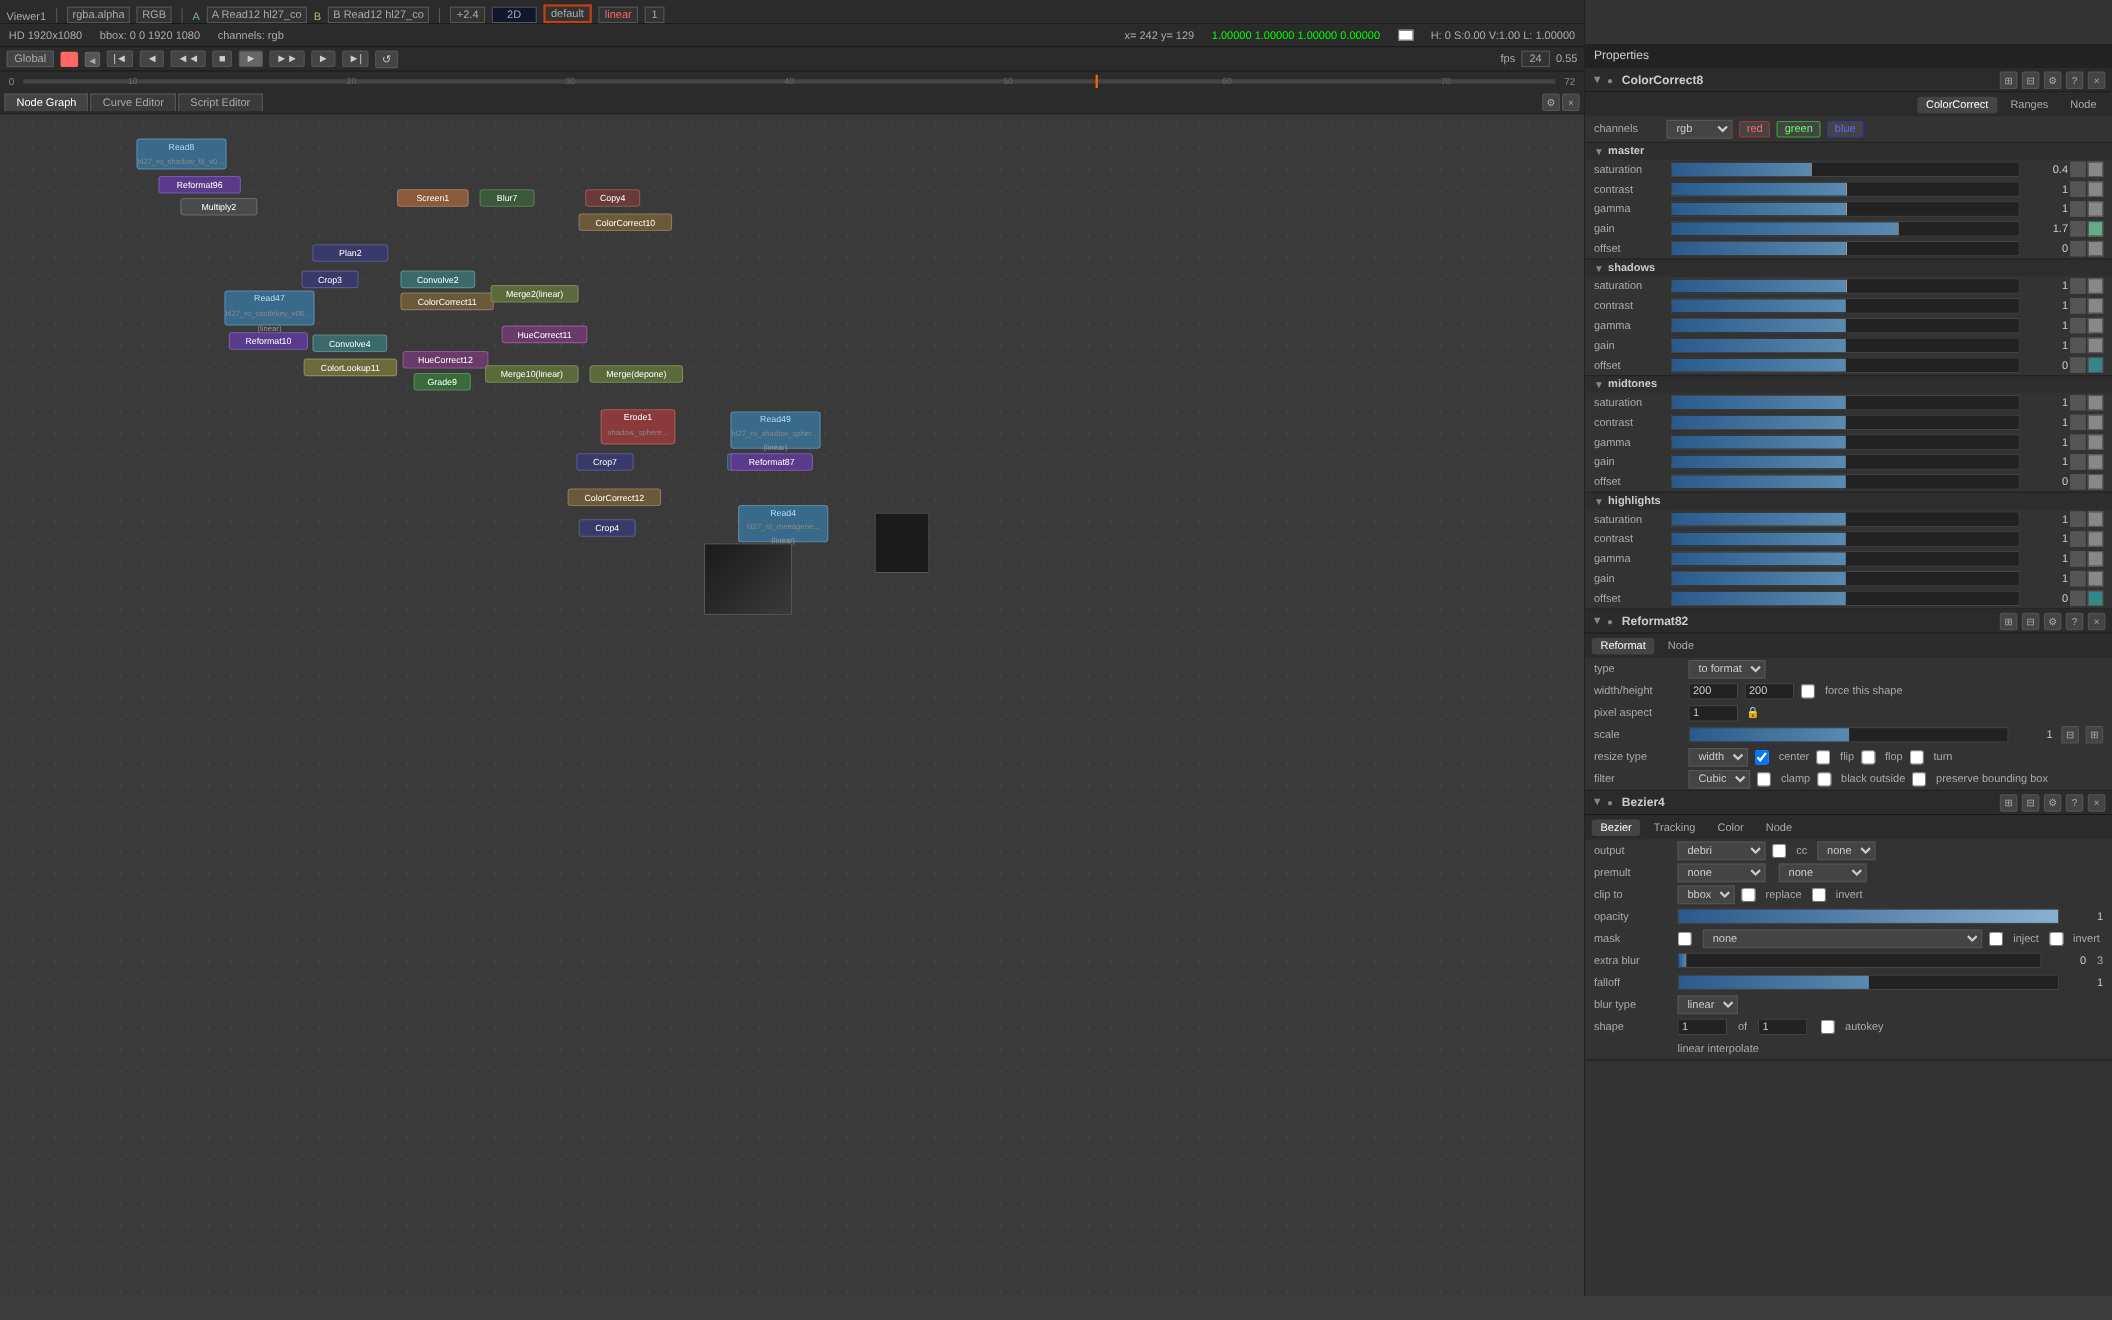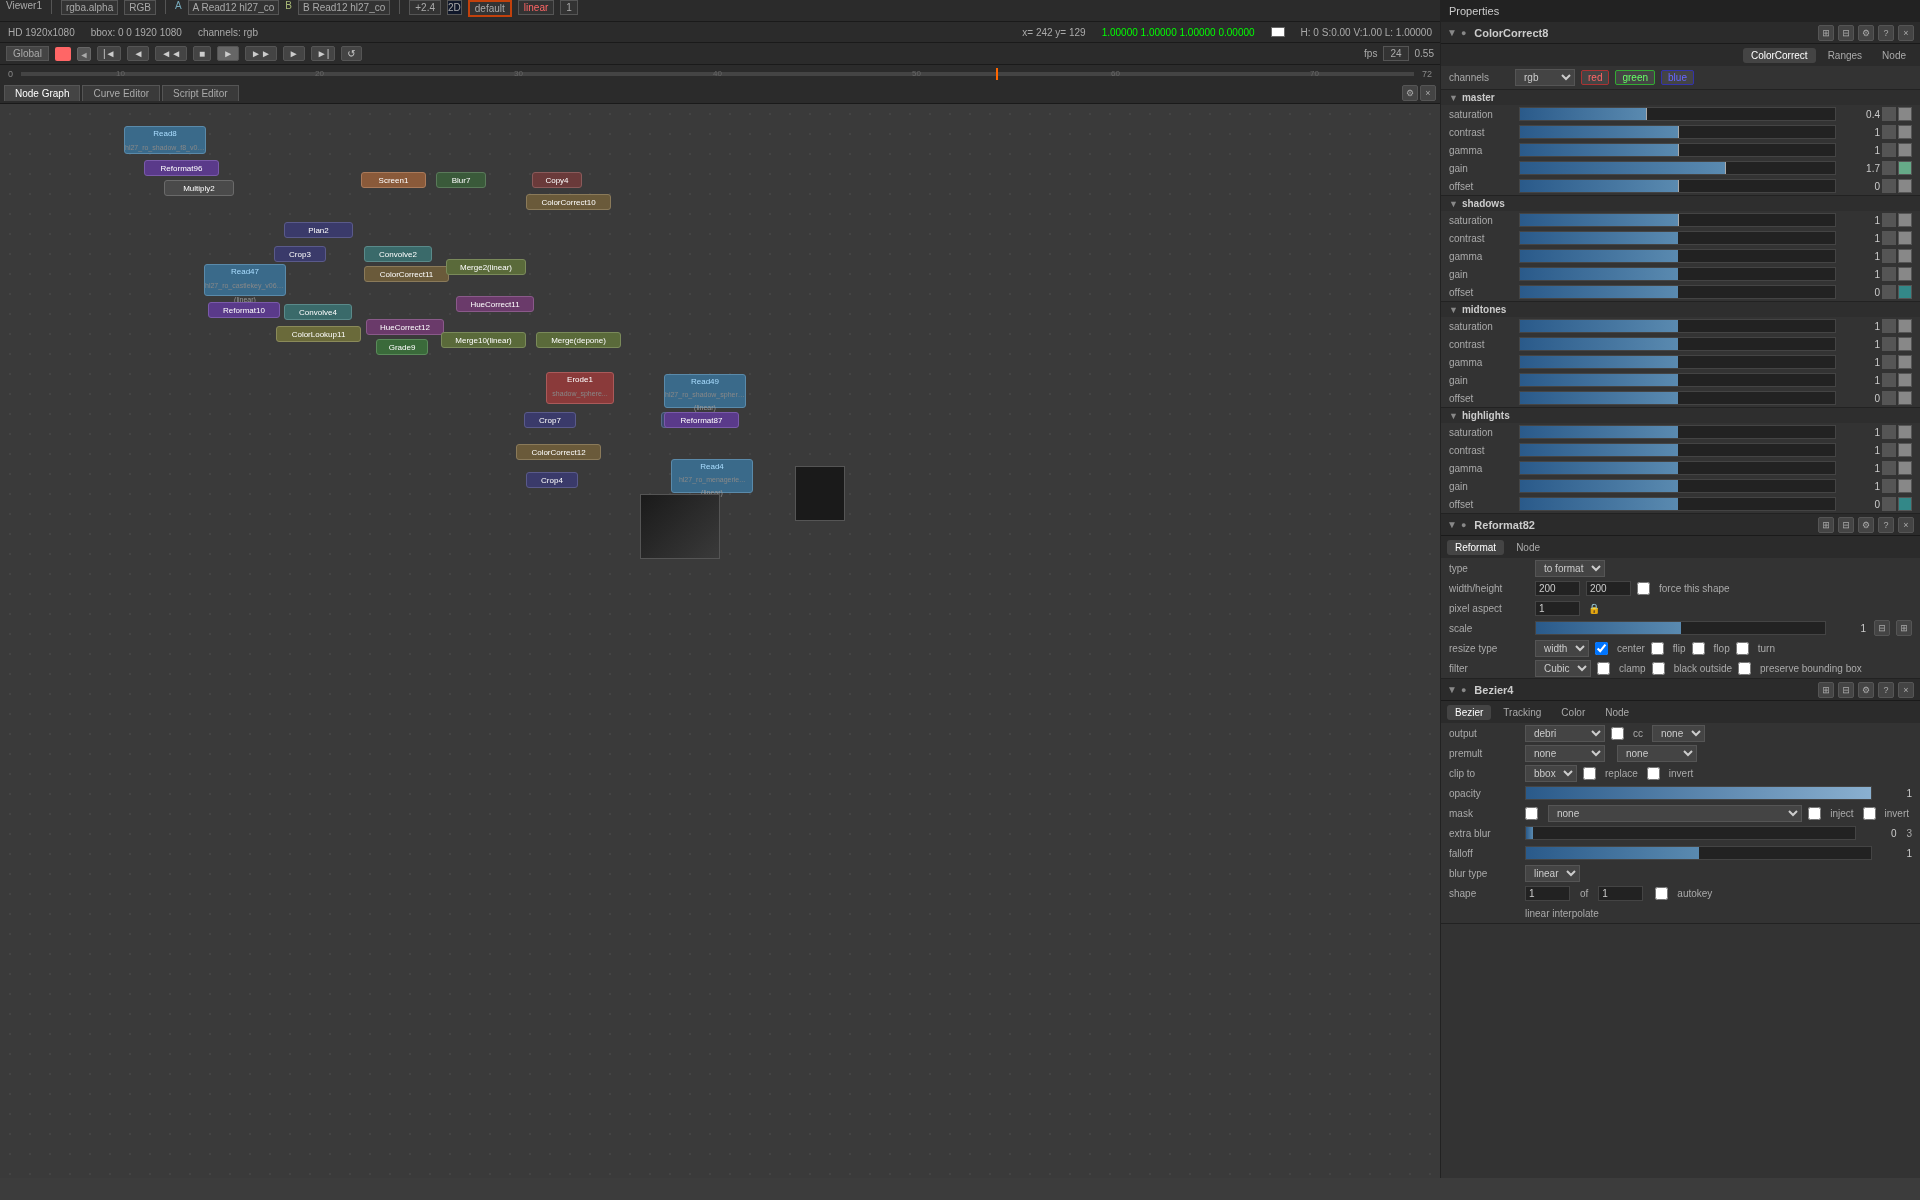--- a/index.html
+++ b/index.html
@@ -3,21 +3,21 @@
   <meta charset="utf-8">
   <style>
     * { margin: 0; padding: 0; box-sizing: border-box; }
     body { background: #3c3c3c; color: #ccc; font-family: 'Arial', sans-serif; font-size: 11px; overflow: hidden; width: 1920px; height: 1200px; }
 
     
     .main-layout { display: flex; height: calc(1200px - 22px); }
     .left-panel { flex: 1; display: flex; flex-direction: column; min-width: 0; }
 
     
-    .viewer-toolbar { background: #2b2b2b; height: 22px; display: flex; align-items: flex-start; padding: 0 6px; gap: 6px; border-bottom: 1px solid #1a1a1a; flex-shrink: 0; }
+    .viewer-toolbar { background: #2b2b2b; height: 22px; display: flex; align-items: flex-end; padding: 0 6px; gap: 6px; border-bottom: 1px solid #1a1a1a; flex-shrink: 0; }
     .viewer-toolbar span { color: #aaa; font-size: 10px; }
     .viewer-toolbar .sep { width: 1px; height: 14px; background: #555; margin: 0 3px; }
     .btn-small { background: #444; border: 1px solid #555; color: #ccc; font-size: 10px; padding: 1px 5px; cursor: pointer; border-radius: 2px; }
     .btn-small.active { background: #666; }
 
     
     .viewer-area { position: relative; background: #1a1a1a; flex: 1; overflow: hidden; min-height: 0; }
     .viewer-image { width: 100%; height: 100%; background: linear-gradient(135deg, #1a1a1a 0%, #2a2a2a 50%, #111 100%); position: relative; overflow: hidden; }
     .viewer-overlay { position: absolute; top: 8px; right: 8px; color: #888; font-size: 10px; }
     .viewer-status { background: #2b2b2b; height: 20px; display: flex; align-items: center; padding: 0 8px; font-size: 10px; color: #aaa; flex-shrink: 0; gap: 16px; }
@@ -112,21 +112,21 @@
     .node-el.colorlookup { background: #6a6a3a; border-color: #8a8a5a; color: #fff; }
 
     
     .halo-scene { width: 100%; height: 100%; background: 
       radial-gradient(ellipse at 30% 40%, rgba(100,120,150,0.6) 0%, transparent 50%),
       radial-gradient(ellipse at 70% 80%, rgba(180,190,200,0.8) 0%, transparent 40%),
       linear-gradient(to bottom, #0a0a0f 0%, #1a2030 20%, #c8c8c0 45%, #d4d0c8 60%, #e8e0d0 80%, #ddd8c8 100%);
       position: relative; overflow: hidden; }
     .curve-overlay { position: absolute; top: 0; right: 0; bottom: 0; width: 45%; background: rgba(0,0,0,0.7); }
 
-    .properties-title-bar { background: #222; height: 22px; display: flex; align-items: center; padding: 0 8px; }
+    .properties-title-bar { background: #222; height: 22px; display: flex; align-items: center; padding: 0 8px; margin-top: 40px; }
     .properties-title-bar span { font-size: 11px; color: #ccc; }
   </style>
 </head>
 <body>
 
 <div class="main-layout">
 
   <div class="left-panel">
 
     <div class="viewer-toolbar">
@@ -134,21 +134,21 @@
       <div class="sep"></div>
       <span style="background:#333;border:1px solid #555;padding:1px 4px;cursor:pointer;">rgba.alpha</span>
       <span style="background:#333;border:1px solid #555;padding:1px 4px;cursor:pointer;">RGB</span>
       <div class="sep"></div>
       <span style="color:#7ab;">A</span>
       <span style="background:#333;border:1px solid #555;padding:1px 4px;cursor:pointer;">A  Read12 hl27_co</span>
       <span style="color:#ab7;">B</span>
       <span style="background:#333;border:1px solid #555;padding:1px 4px;cursor:pointer;">B  Read12 hl27_co</span>
       <div class="sep"></div>
       <span style="background:#333;border:1px solid #555;padding:1px 5px;cursor:pointer;">+2.4</span>
-      <span style="background:#0f172a;border:1px solid #555;padding:1px 0;cursor:pointer;">2D</span>
+      <span style="background:#0f172a;border:1px solid #555;padding:1px 13px;cursor:pointer;">2D</span>
       <span style="background:#333;border:2px solid #c2410c;padding:1px 5px;cursor:pointer;">default</span>
       <span style="background:#333;border:1px solid #555;padding:1px 5px;cursor:pointer;color:#f66;">linear</span>
       <span style="background:#333;border:1px solid #555;padding:1px 5px;cursor:pointer;">1</span>
     </div>
 
 
     <div class="viewer-status">
       <span>HD 1920x1080</span>
       <span>bbox: 0 0 1920 1080</span>
       <span>channels: rgb</span>

